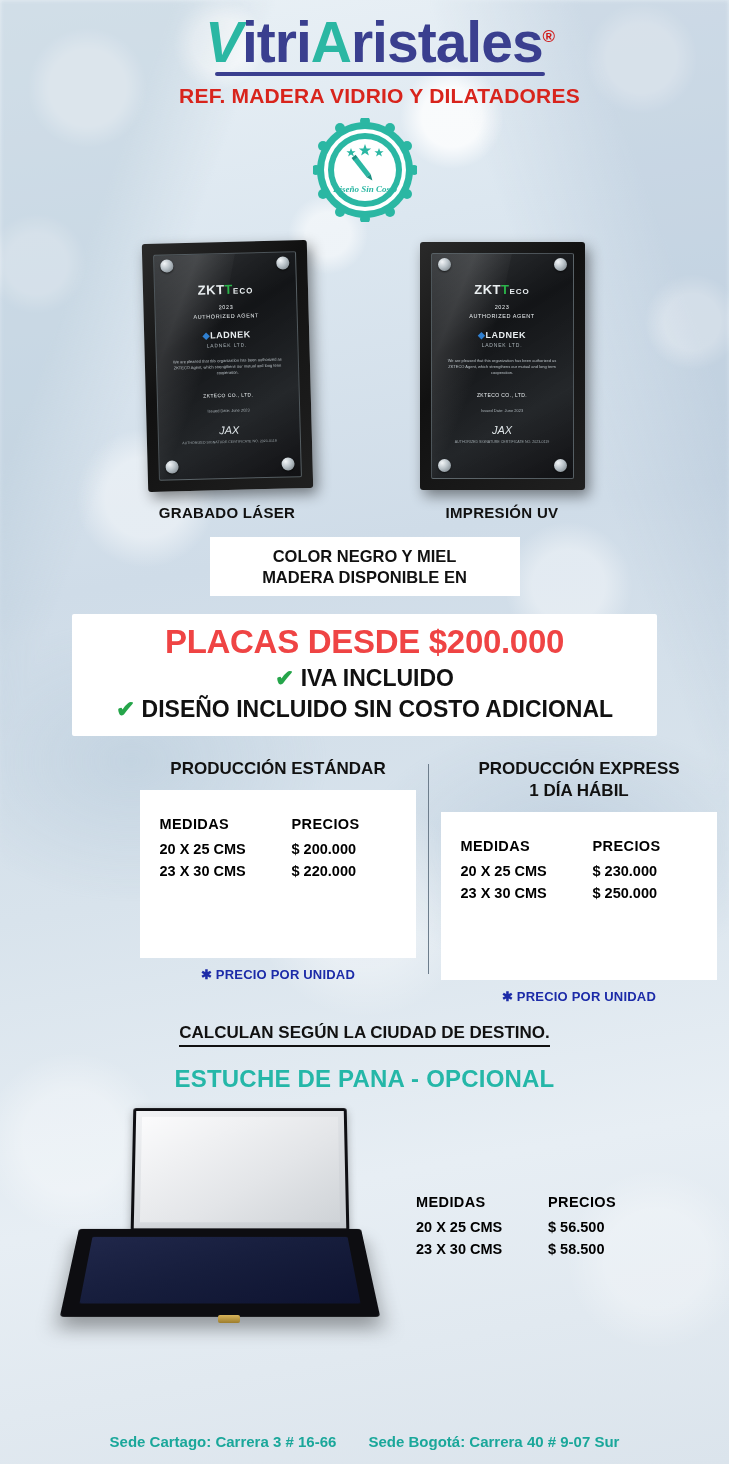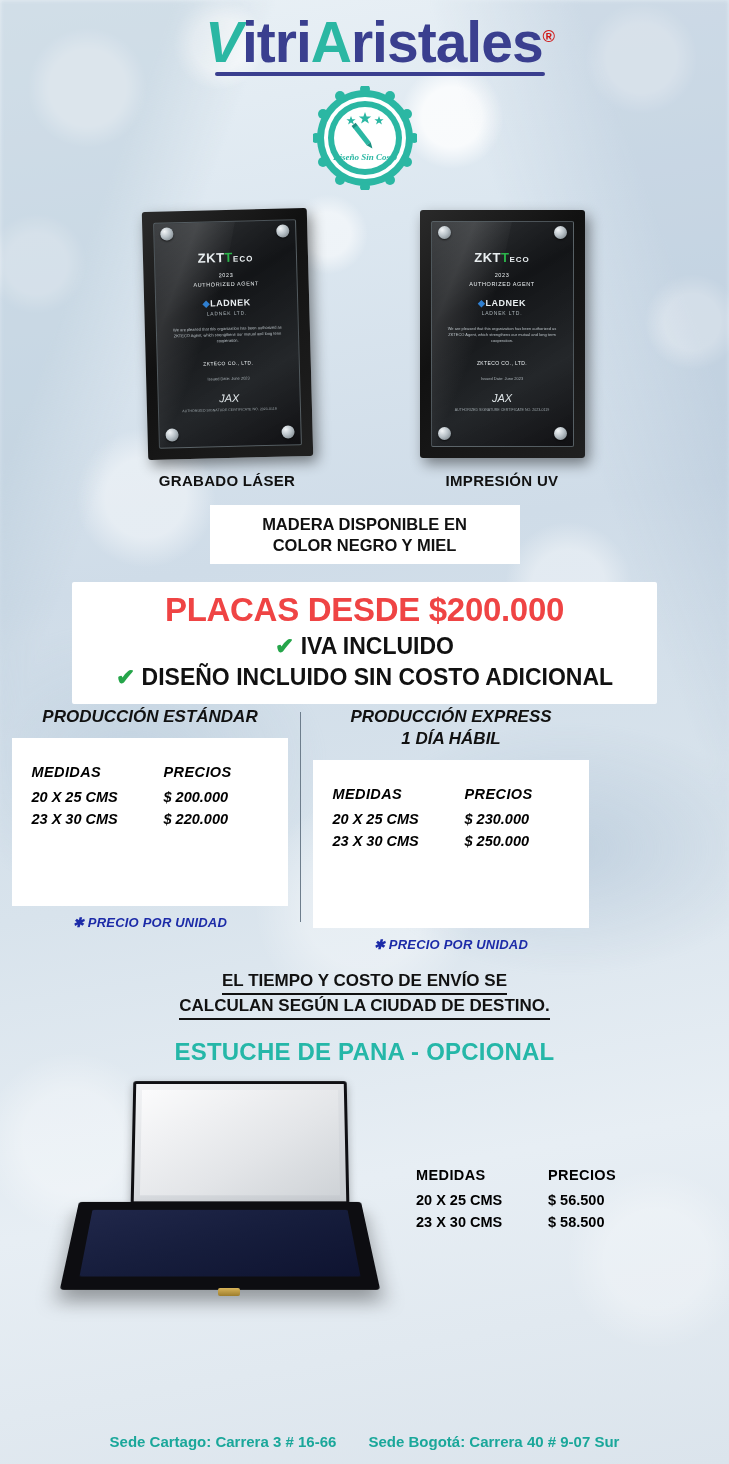--- a/index.html
+++ b/index.html
@@ -222,24 +222,23 @@
     font-size: 23px;
     color: #111;
     margin-top: 4px;
     line-height: 1.2;
   }
   .chk { color: #25a54a; font-weight: bold; }
 
   
   .prod {
     display: flex;
-    justify-content: flex-start;
-    margin-top: 2px;
-    position: relative;
-    font-style: italic;
+    justify-content: flex-end;
+    margin-top: 22px;
+    position: relative;
   }
   .prod-col { width: 300px; text-align: center; }
   .prod-head {
     font-weight: bold;
     font-size: 17px;
     color: #111;
     line-height: 1.3;
   }
   .prod-card {
     background: #fff;
@@ -378,20 +377,21 @@
   <div class="bg"></div>
   <div class="bg-blobs"></div>
 
   <div class="content">
 
     <div class="logo-wrap">
       <div class="logo">
         <span class="seg-v">V</span><span class="seg-itri">itri</span><span class="seg-a">A</span><span class="seg-ristales">ristales</span><span class="reg">®</span>
       </div>
       <div class="logo-underline"></div>
+      <div class="ref-line">REF. MADERA VIDRIO Y DILATADORES</div>
     </div>
 
     <div class="seal-wrap">
       <svg class="seal" viewBox="0 0 104 104">
         <g>
           <circle cx="52" cy="52" r="48" fill="#2bb7a3"></circle>
           <g fill="#2bb7a3">
             <circle cx="52" cy="3" r="5"></circle>
               <circle cx="77" cy="10" r="5"></circle>
             <circle cx="94" cy="28" r="5"></circle>
@@ -469,22 +469,22 @@
           <div class="plaque-text pl-sig">JAX</div>
           <div class="plaque-text pl-foot">AUTHORIZED SIGNATURE
 CERTIFICATE NO. 2023-0119</div>
         </div>
         <div class="plaque-caption">IMPRESIÓN UV</div>
       </div>
 
     </div>
 
     <div class="wood-note">
+      <div>COLOR NEGRO Y MIEL</div>
       <div>MADERA DISPONIBLE EN</div>
-      <div>COLOR NEGRO Y MIEL</div>
     </div>
 
     <div class="price-banner">
       <div class="price-title">PLACAS DESDE $200.000</div>
       <div class="price-line">
         <span class="chk">✔</span>
         <span>IVA INCLUIDO</span>
       </div>
       <div class="price-line">
         <span class="chk">✔</span>
@@ -545,21 +545,20 @@
         </div>
         <div class="unit-note">
           <span class="star">✱</span>
           <span>PRECIO POR UNIDAD</span>
         </div>
       </div>
 
     </div>
 
     <div class="ship-note">
-      <div><span>EL TIEMPO Y COSTO DE ENVÍO SE</span></div>
       <div><span>CALCULAN SEGÚN LA CIUDAD DE DESTINO.</span></div>
     </div>
 
     <div class="estuche-title">ESTUCHE DE PANA - OPCIONAL</div>
 
     <div class="case-area">
       <div class="case">
         <div class="case-pin"></div>
         <div class="case-lid">
           <div class="case-lid-inner"></div>

